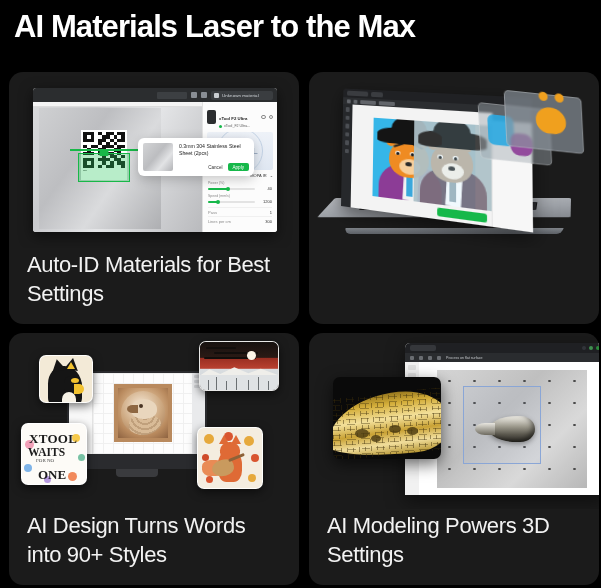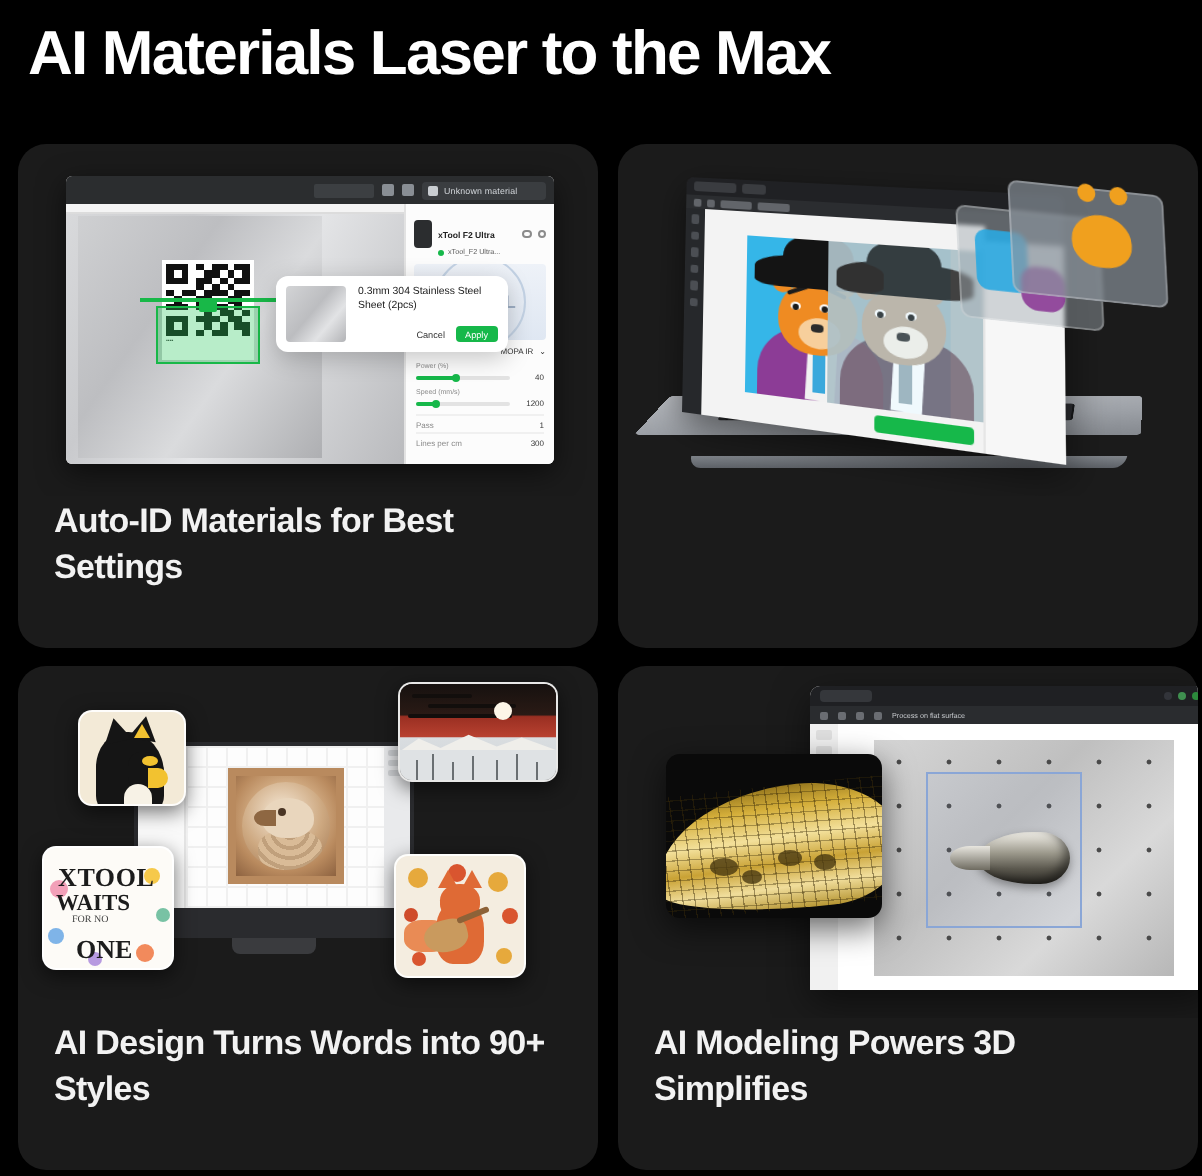--- a/index.html
+++ b/index.html
@@ -40,22 +40,22 @@
     position: absolute;
     top: 0; left: 0; right: 0;
     height: 176px;
     overflow: hidden;
   }
   .card-caption {
     position: absolute;
     left: 18px; right: 14px;
     top: 178px;
     color: #f2f2f2;
-    font-size: 17px;
-    font-weight: 700;
+    font-size: 22px;
+    font-weight: 400;
     line-height: 1.33;
     letter-spacing: -0.35px;
   }
 
   
   .sw1 {
     position: absolute;
     left: 24px; top: 16px;
     width: 244px; height: 144px;
     background: #ffffff;
@@ -803,17 +803,17 @@
           <span class="gold-wave">
             <span class="gold-mesh"></span>
           </span>
           <span class="gold-eng" style="left:22px;top:52px;width:14px;height:9px;"></span>
           <span class="gold-eng" style="left:38px;top:58px;width:10px;height:7px;"></span>
           <span class="gold-eng" style="left:56px;top:48px;width:12px;height:8px;"></span>
           <span class="gold-eng" style="left:74px;top:50px;width:11px;height:8px;"></span>
         </div>
 
       </div>
-      <div class="card-caption">AI Modeling Powers 3D Simplifies</div>
+      <div class="card-caption">AI Modeling Powers 3D Settings</div>
     </div>
 
   </div>
 </div>
 
 </body></html>

